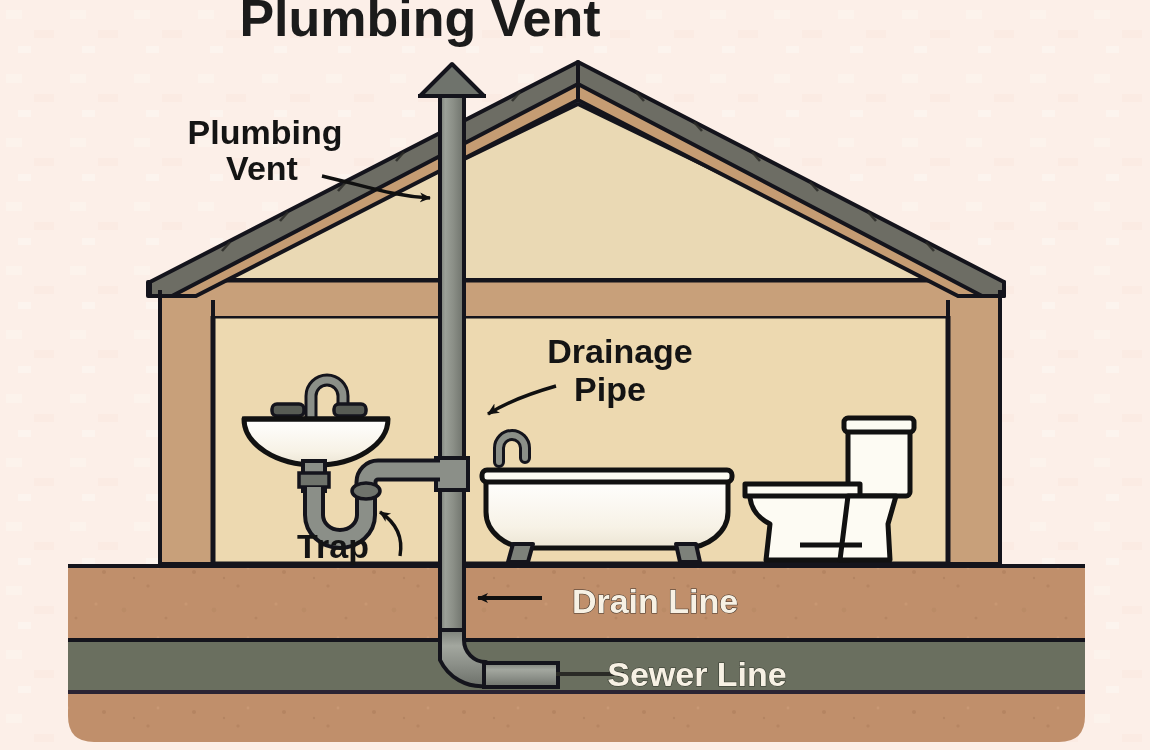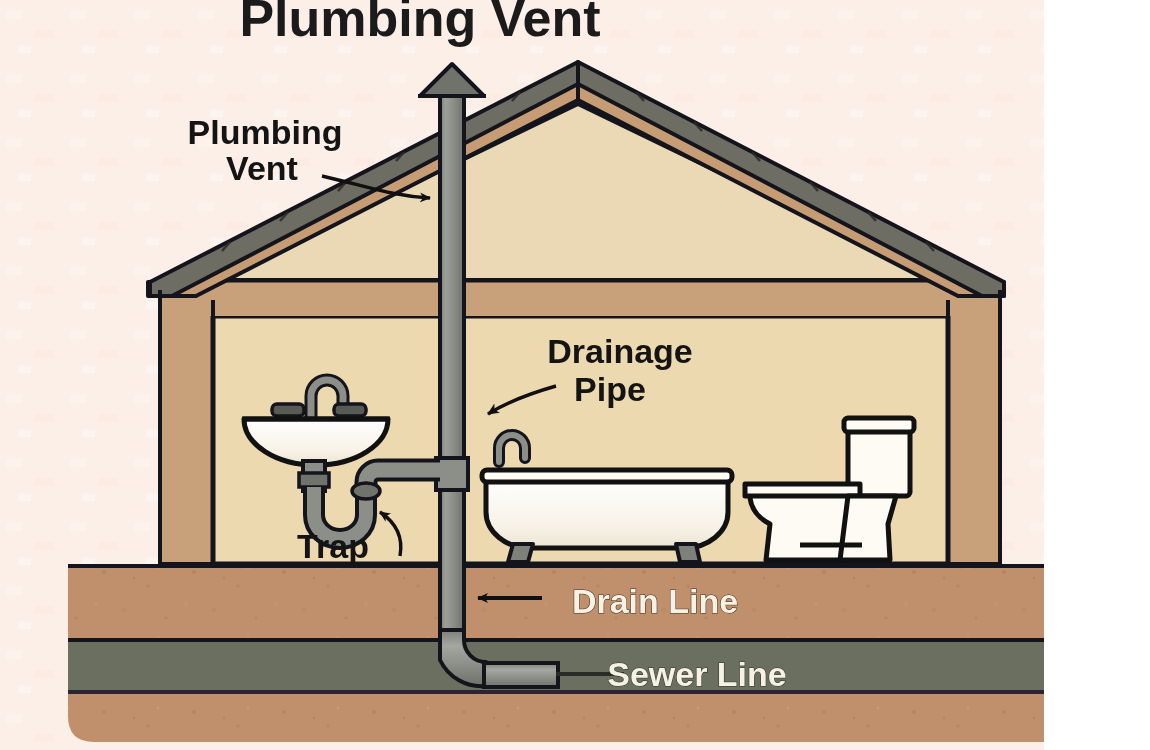--- a/index.html
+++ b/index.html
@@ -6,21 +6,21 @@
   html, body {
     margin: 0;
     padding: 0;
     background: #ffffff;
   }
   body {
     font-family: "Liberation Sans", sans-serif;
   }
   #canvas {
     position: relative;
-    width: 1044px;
+    width: 1150px;
     height: 750px;
     overflow: hidden;
     background: #bef264;
   }
   #canvas svg {
     display: block;
     position: absolute;
     top: 0;
     left: 0;
   }

